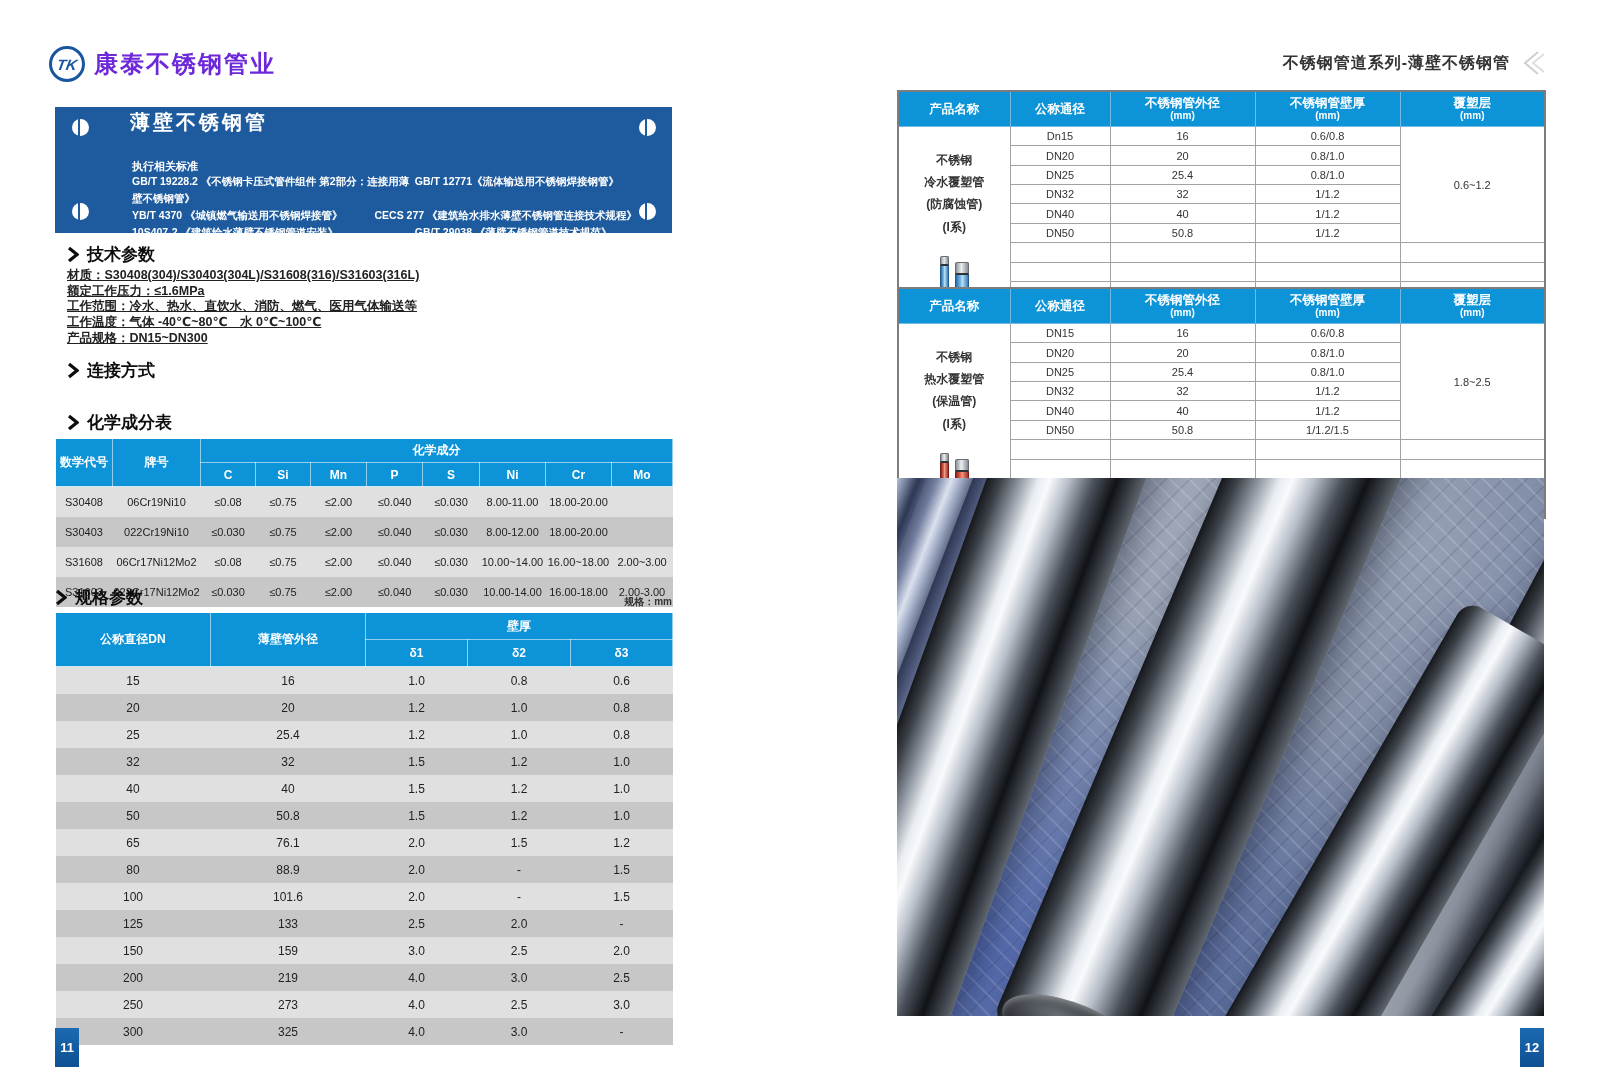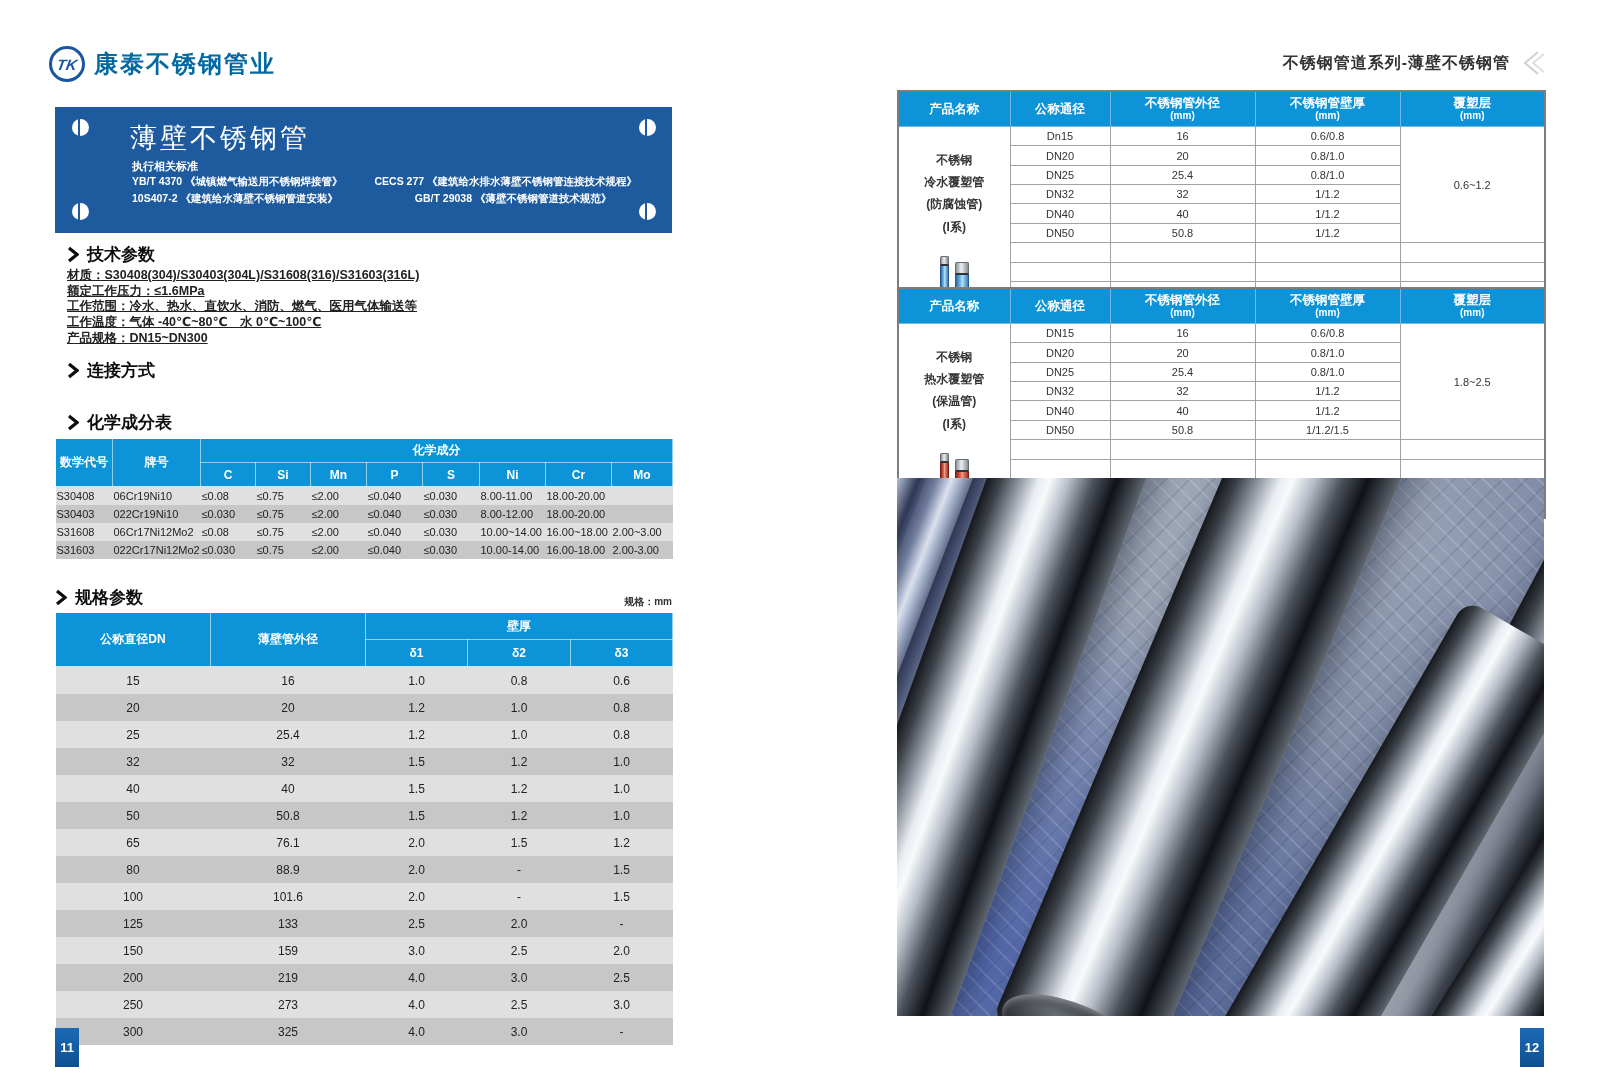--- a/index.html
+++ b/index.html
@@ -5,44 +5,44 @@
   html,body{margin:0;padding:0;}
   body{width:1600px;height:1086px;position:relative;background:#fff;
        font-family:"Liberation Sans","DejaVu Sans",sans-serif;color:#1a1a1a;overflow:hidden;}
 
   
   .left-page{position:absolute;left:55px;top:0;width:617px;height:1086px;}
   .logo-row{position:absolute;top:46px;left:-6px;display:flex;align-items:center;gap:9px;}
   .logo-circle{width:36px;height:36px;border:3px solid #1a56a0;border-radius:50%;box-sizing:border-box;
                display:flex;align-items:center;justify-content:center;background:#fff;}
   .logo-circle span{font-style:italic;font-weight:bold;font-size:15px;color:#1a56a0;transform:skewX(-10deg);}
-  .logo-text{font-size:24px;font-weight:bold;color:#0369a1;letter-spacing:2px;}
+  .logo-text{font-size:24px;font-weight:bold;color:#6d28d9;letter-spacing:2px;}
 
   .banner{position:absolute;top:107px;left:0;width:617px;height:126px;background:#1e5b9e;}
   .split-circle{position:absolute;width:17px;height:17px;background:#fff;border-radius:50%;}
   .split-circle::after{content:"";position:absolute;left:6px;top:0;width:2px;height:17px;background:#1e5b9e;}
   .sc-tl{left:17px;top:12px;}.sc-tr{right:16px;top:12px;}.sc-bl{left:17px;bottom:13px;}.sc-br{right:16px;bottom:13px;}
-  .banner-title{position:absolute;left:75px;top:13px;font-size:27px;font-weight:normal;color:#fff;letter-spacing:3px;}
+  .banner-title{position:absolute;left:75px;top:2px;font-size:20px;font-weight:bold;color:#fff;letter-spacing:3px;}
   .banner-sub{position:absolute;left:77px;top:52px;font-size:11px;font-weight:bold;color:#fff;}
   .banner-standards{position:absolute;left:77px;top:66px;width:505px;}
   .std-row{display:flex;justify-content:space-between;font-size:10.5px;font-weight:bold;color:#fff;line-height:1.62;}
   .std-row .r{text-align:left;min-width:44%;}
 
   .sec-head{display:flex;align-items:center;gap:8px;font-size:17px;font-weight:bold;color:#0d0d0d;}
   .sec-head svg{display:block;}
   .abs{position:absolute;left:12px;justify-content:center;}
   .body-lines{font-size:12.5px;color:#222;line-height:15.7px;font-weight:bold;text-decoration:underline;}
   .body-text{font-size:12.5px;color:#222;font-weight:bold;}
 
   
   table{border-collapse:collapse;}
   .chem-table{position:absolute;top:438px;left:0;width:617px;table-layout:fixed;}
   .chem-table th{background:#0d94d8;color:#fff;font-size:12px;font-weight:bold;height:21px;
                  border:1px solid rgba(255,255,255,.55);text-align:center;}
-  .chem-table td{font-size:11px;color:#222;height:18px;padding:0 1px;}
+  .chem-table td{font-size:11px;color:#222;text-align:center;height:30px;padding:0 1px;}
   .chem-table tbody tr:nth-child(odd) td{background:#e0e0e0;}
   .chem-table tbody tr:nth-child(even) td{background:#c7c7c7;}
 
   
   .spec-head-row{position:absolute;top:586px;left:0;width:617px;display:flex;justify-content:space-between;align-items:flex-end;}
   .unit-note{font-size:10px;color:#333;font-weight:bold;}
   .spec-table{position:absolute;top:612px;left:0;width:617px;table-layout:fixed;}
   .spec-table th{background:#0d94d8;color:#fff;font-size:12px;font-weight:bold;height:24px;
                  border:1px solid rgba(255,255,255,.55);text-align:center;}
   .spec-table td{font-size:12px;color:#222;text-align:center;height:25px;}
@@ -111,20 +111,24 @@
   </div>
 
   <div class="banner">
     <span class="split-circle sc-tl"></span>
     <span class="split-circle sc-tr"></span>
     <span class="split-circle sc-bl"></span>
     <span class="split-circle sc-br"></span>
     <div class="banner-title">薄壁不锈钢管</div>
     <div class="banner-sub">执行相关标准</div>
     <div class="banner-standards">
+      <div class="std-row">
+        <span class="l">GB/T 19228.2 《不锈钢卡压式管件组件 第2部分：连接用薄壁不锈钢管》</span>
+        <span class="r">GB/T 12771《流体输送用不锈钢焊接钢管》</span>
+      </div>
       <div class="std-row">
         <span class="l">YB/T 4370 《城镇燃气输送用不锈钢焊接管》</span>
         <span class="r">CECS 277 《建筑给水排水薄壁不锈钢管连接技术规程》</span>
       </div>
       <div class="std-row">
         <span class="l">10S407-2 《建筑给水薄壁不锈钢管道安装》</span>
         <span class="r">GB/T 29038 《薄壁不锈钢管道技术规范》</span>
       </div>
     </div>
   </div>

